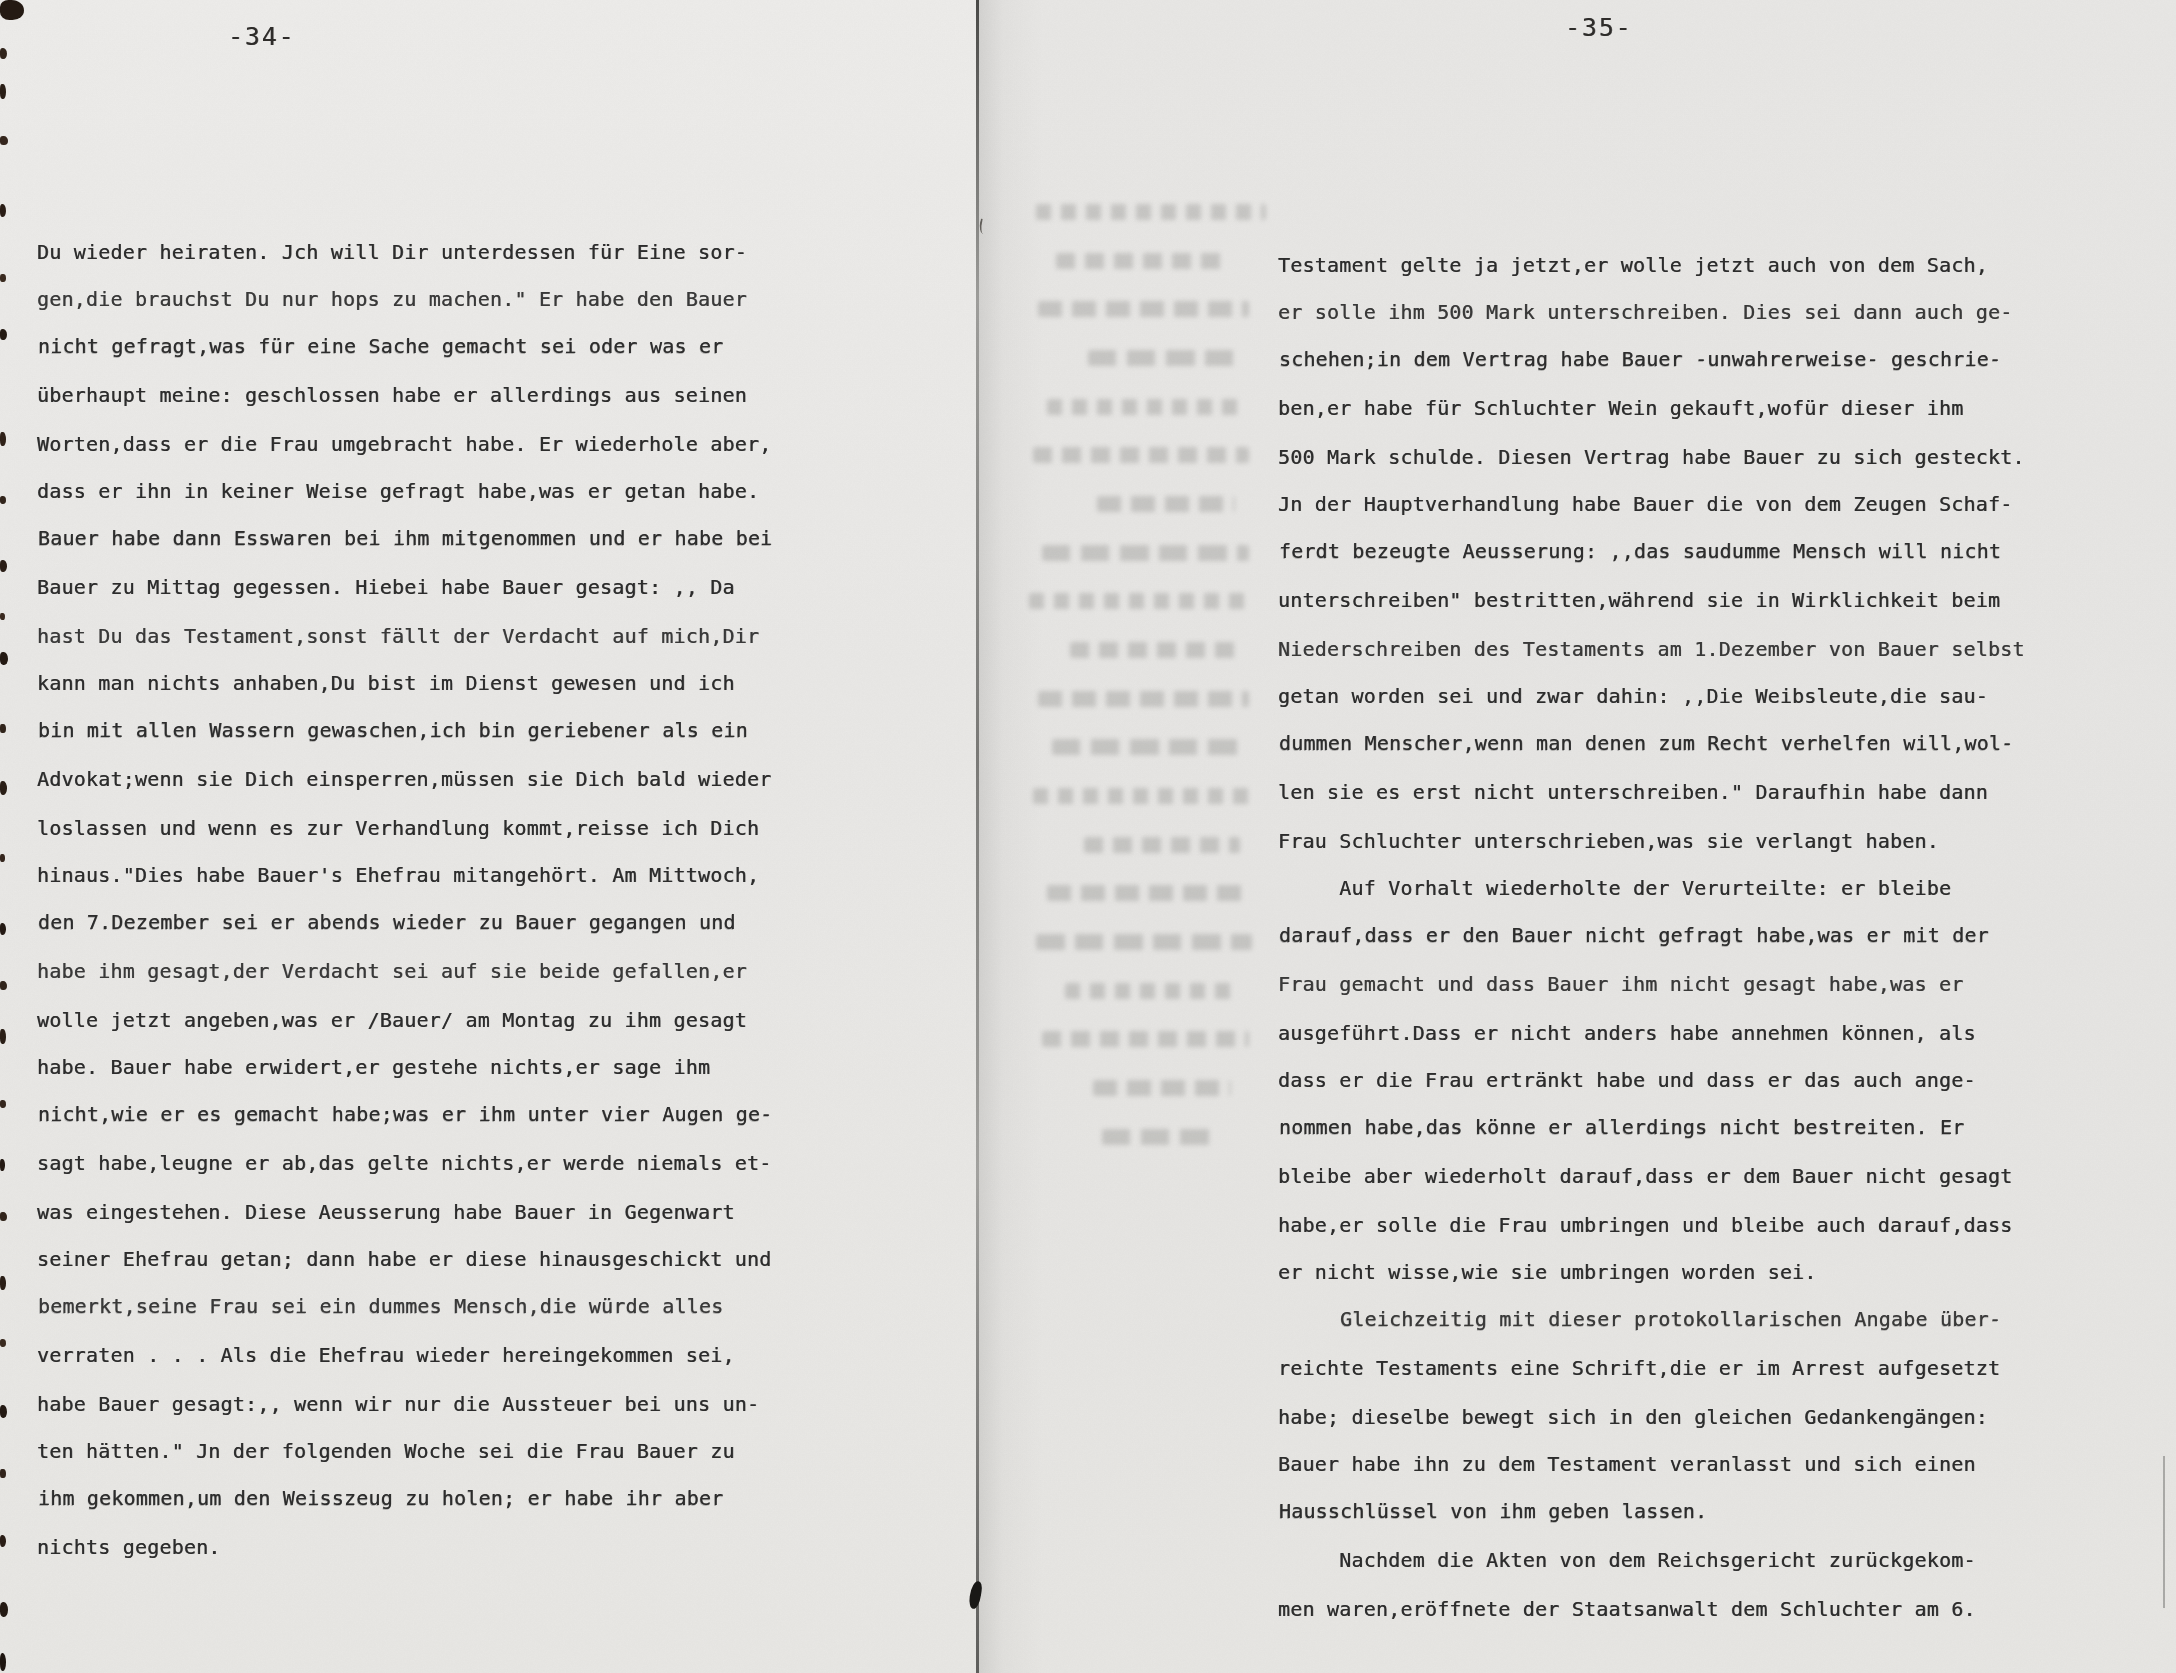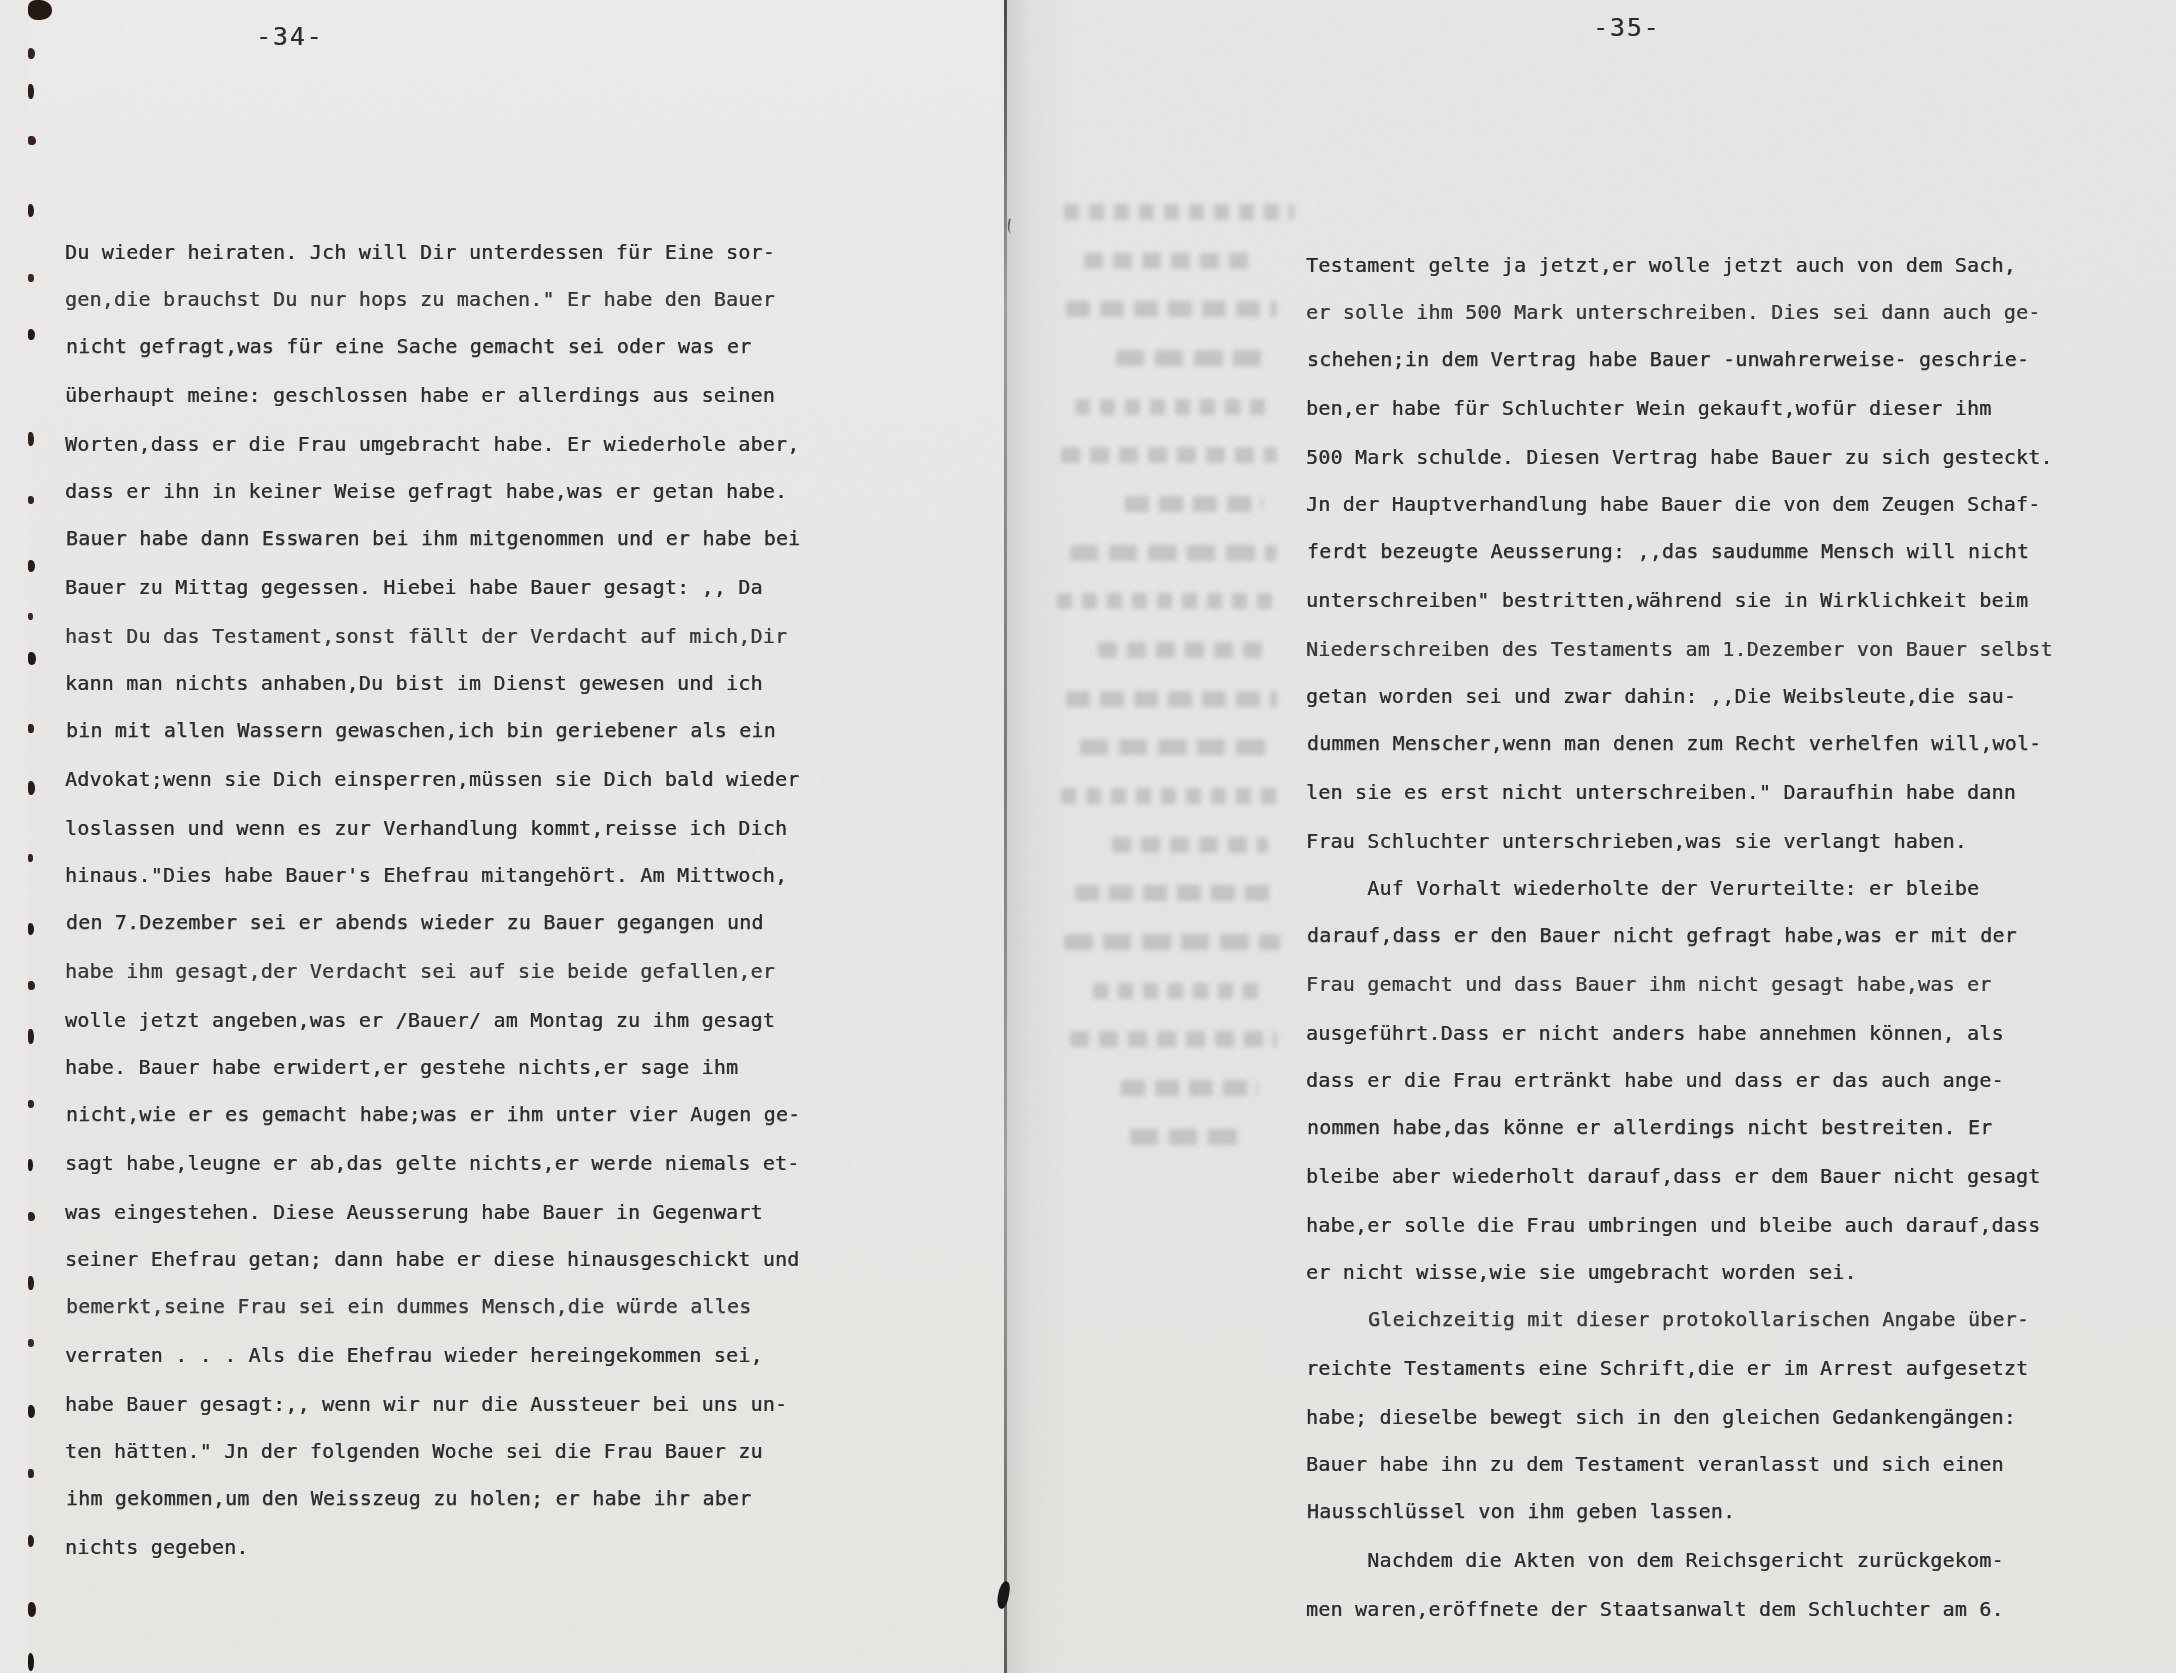--- a/index.html
+++ b/index.html
@@ -3,21 +3,21 @@
 <meta charset="utf-8">
 <style>
   html, body { margin: 0; padding: 0; }
   body {
     width: 2176px; height: 1673px;
     position: relative;
     background: #e9e8e6;
     overflow: hidden;
     font-family: "DejaVu Sans Mono", monospace;
   }
-  .scan { position: absolute; inset: 0; margin-left: 28px; }
+  .scan { position: absolute; inset: 0; }
   .page { position: absolute; top: 0; height: 100%; }
   .page-left {
     left: 0; width: 979px;
     background: linear-gradient(180deg, #edecea 0%, #e9e8e6 40%, #e8e7e4 100%);
   }
   .page-right {
     left: 979px; width: 1197px;
     background:
       linear-gradient(90deg, rgba(120,120,118,0.18) 0px, rgba(120,120,118,0.05) 24px, rgba(0,0,0,0) 64px),
       linear-gradient(180deg, #e8e7e5 0%, #e6e5e3 55%, #e7e6e3 100%);
@@ -178,21 +178,21 @@
         <div class="line">len sie es erst nicht unterschreiben." Daraufhin habe dann</div>
         <div class="line">Frau Schluchter unterschrieben,was sie verlangt haben.</div>
         <div class="line">     Auf Vorhalt wiederholte der Verurteilte: er bleibe</div>
         <div class="line">darauf,dass er den Bauer nicht gefragt habe,was er mit der</div>
         <div class="line">Frau gemacht und dass Bauer ihm nicht gesagt habe,was er</div>
         <div class="line">ausgeführt.Dass er nicht anders habe annehmen können, als</div>
         <div class="line">dass er die Frau ertränkt habe und dass er das auch ange-</div>
         <div class="line">nommen habe,das könne er allerdings nicht bestreiten. Er</div>
         <div class="line">bleibe aber wiederholt darauf,dass er dem Bauer nicht gesagt</div>
         <div class="line">habe,er solle die Frau umbringen und bleibe auch darauf,dass</div>
-        <div class="line">er nicht wisse,wie sie umgebracht worden sei.</div>
+        <div class="line">er nicht wisse,wie sie umbringen worden sei.</div>
         <div class="line">     Gleichzeitig mit dieser protokollarischen Angabe über-</div>
         <div class="line">reichte Testaments eine Schrift,die er im Arrest aufgesetzt</div>
         <div class="line">habe; dieselbe bewegt sich in den gleichen Gedankengängen:</div>
         <div class="line">Bauer habe ihn zu dem Testament veranlasst und sich einen</div>
         <div class="line">Hausschlüssel von ihm geben lassen.</div>
         <div class="line">     Nachdem die Akten von dem Reichsgericht zurückgekom-</div>
         <div class="line">men waren,eröffnete der Staatsanwalt dem Schluchter am 6.</div>
       </div>
   </div>
 

